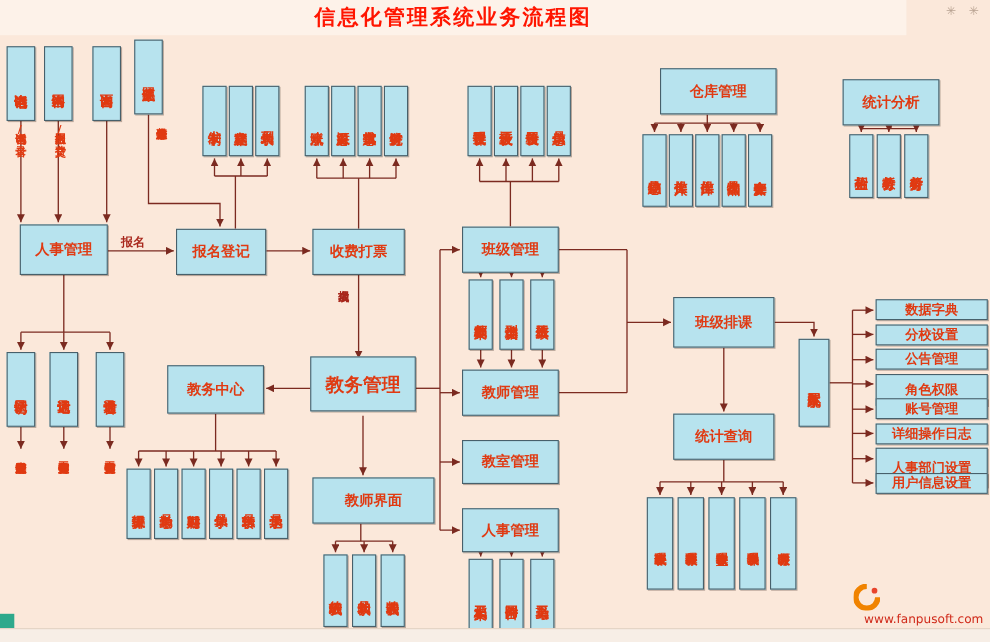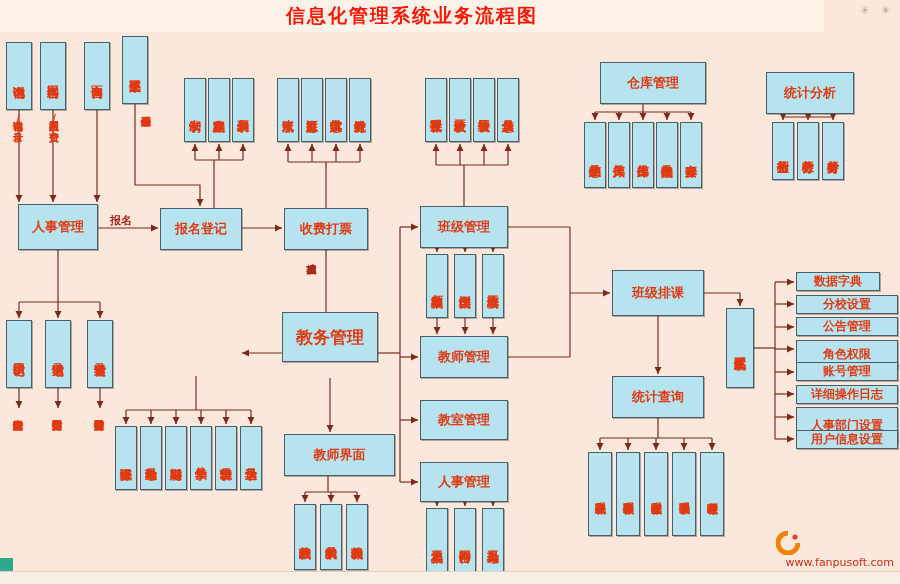--- a/index.html
+++ b/index.html
@@ -188,30 +188,31 @@
   <div class="node h" style="left:284px;top:208px;width:84px;height:42px">收费打票</div>
   <div class="node h" style="left:420px;top:206px;width:88px;height:42px">班级管理</div>
 
   <div class="elabel" style="left:110px;top:213px">报名</div>
   <div class="elabel v" style="left:306px;top:256px;height:60px">成功报名</div>
 
   <div class="node v" style="left:426px;top:254px;width:22px;height:64px">教师档案</div>
   <div class="node v" style="left:454px;top:254px;width:22px;height:64px">培训类型</div>
   <div class="node v" style="left:482px;top:254px;width:22px;height:64px">绩效工资</div>
 
-  <div class="node hub" style="left:282px;top:312px;width:96px;height:50px">教务管理</div>
+  <div class="node h" style="left:152px;top:332px;width:88px;height:44px">教务中心</div>
+  <div class="node hub" style="left:282px;top:324px;width:96px;height:50px">教务管理</div>
   <div class="node h" style="left:420px;top:336px;width:88px;height:42px">教师管理</div>
   <div class="node h" style="left:420px;top:400px;width:88px;height:40px">教室管理</div>
   <div class="node h" style="left:420px;top:462px;width:88px;height:40px">人事管理</div>
 
   <div class="node h" style="left:612px;top:270px;width:92px;height:46px">班级排课</div>
   <div class="node h" style="left:612px;top:376px;width:92px;height:42px">统计查询</div>
   <div class="node v" style="left:726px;top:308px;width:28px;height:80px">系统配置</div>
 
-  <div class="node cfg" style="left:796px;top:272px;width:84px;height:19px">数据字典</div>
+  <div class="node cfg" style="left:796px;top:272px;width:102px;height:19px">数据字典</div>
   <div class="node cfg" style="left:796px;top:295px;width:102px;height:19px">分校设置</div>
   <div class="node cfg" style="left:796px;top:317px;width:102px;height:19px">公告管理</div>
   <div class="node cfg" style="left:796px;top:340px;width:102px;height:29px">角色权限</div>
   <div class="node cfg" style="left:796px;top:362px;width:102px;height:19px">账号管理</div>
   <div class="node cfg" style="left:796px;top:385px;width:102px;height:19px">详细操作日志</div>
   <div class="node cfg" style="left:796px;top:407px;width:102px;height:36px">人事部门设置</div>
   <div class="node cfg" style="left:796px;top:430px;width:102px;height:19px">用户信息设置</div>
 
   <div class="node v" style="left:6px;top:320px;width:26px;height:68px">回访记录</div>
   <div class="node v" style="left:45px;top:320px;width:26px;height:68px">通话记录</div>

